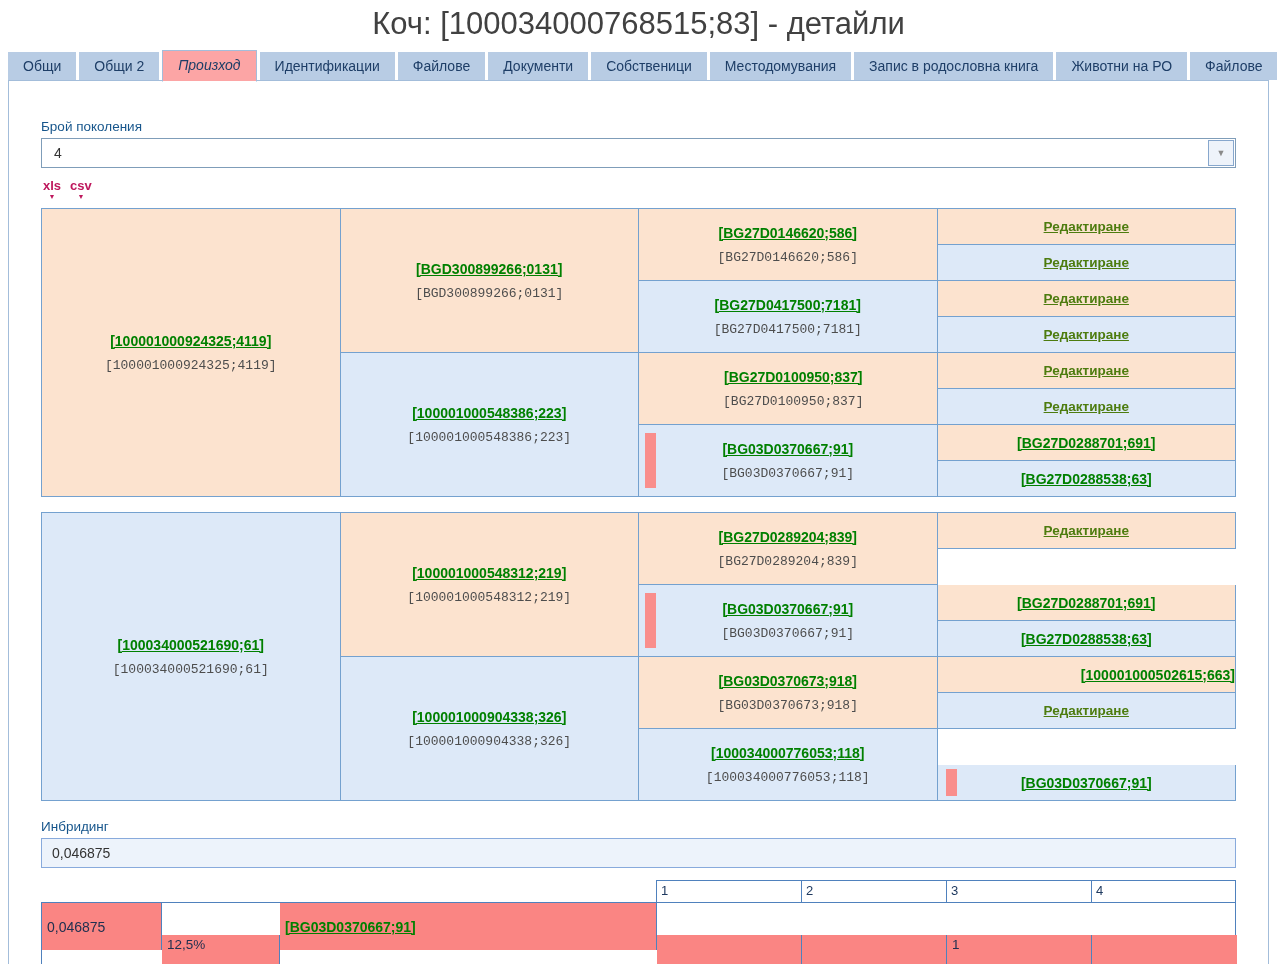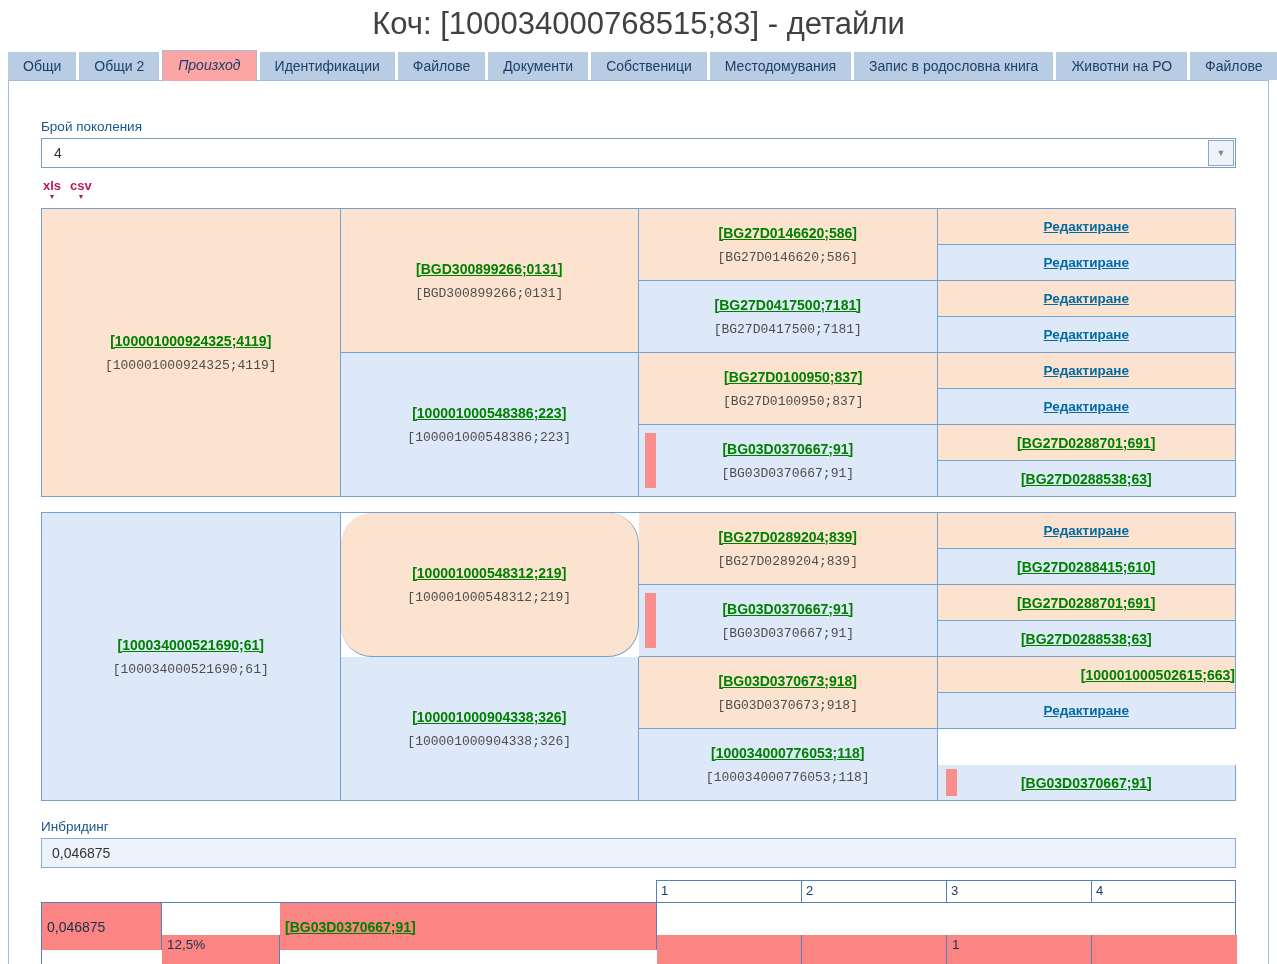--- a/index.html
+++ b/index.html
@@ -36,21 +36,21 @@
 
   
   .ptable { display:grid; grid-template-columns:repeat(4,1fr); grid-template-rows:repeat(8,36px);
             border-left:1px solid #74a1cf; border-top:1px solid #74a1cf; width:100%; }
   .pcell { border-right:1px solid #74a1cf; border-bottom:1px solid #74a1cf; position:relative;
            display:flex; flex-direction:column; align-items:center; justify-content:center; }
   .bg-o { background:#fce3cf; }
   .bg-b { background:#dde9f8; }
   .animal-link { color:#008000; font-weight:bold; font-size:14px; text-decoration:underline; cursor:pointer; }
   .animal-sub { font-family:"Liberation Mono", monospace; font-size:13px; color:#4d4d4d; margin-top:9px; }
-  .edit-link { color:#0369a1; font-weight:bold; font-size:13.5px; text-decoration:underline; cursor:pointer; }
+  .edit-link { color:#4d7c0f; font-weight:bold; font-size:13.5px; text-decoration:underline; cursor:pointer; }
   .marker { position:absolute; left:6px; top:8px; bottom:8px; width:11px; background:#f98e8c; }
   .marker.small { left:8px; top:4px; bottom:4px; }
   .mt15 { margin-top:15px; }
 
   
   .inb-wrap { margin-top:18px; }
   .inb-input { height:30px; background:#edf3fb; border:1px solid #88aadc; display:flex;
                align-items:center; padding-left:10px; font-size:14px; color:#333; }
 
   
@@ -161,21 +161,21 @@
       <div class="pcell bg-b" style="grid-area:8/4/9/5;">
         <span class="animal-link">[BG27D0288538;63]</span>
       </div>
     </div>
 
     <div class="ptable mt15">
       <div class="pcell bg-b" style="grid-area:1/1/9/2;">
         <span class="animal-link">[100034000521690;61]</span>
         <span class="animal-sub">[100034000521690;61]</span>
       </div>
-      <div class="pcell bg-o" style="grid-area:1/2/5/3;border-radius:31px;">
+      <div class="pcell bg-o" style="grid-area:1/2/5/3;">
         <span class="animal-link">[100001000548312;219]</span>
         <span class="animal-sub">[100001000548312;219]</span>
       </div>
       <div class="pcell bg-b" style="grid-area:5/2/9/3;">
         <span class="animal-link">[100001000904338;326]</span>
         <span class="animal-sub">[100001000904338;326]</span>
       </div>
       <div class="pcell bg-o" style="grid-area:1/3/3/4;">
         <span class="animal-link">[BG27D0289204;839]</span>
         <span class="animal-sub">[BG27D0289204;839]</span>
@@ -188,23 +188,20 @@
       <div class="pcell bg-o" style="grid-area:5/3/7/4;">
         <span class="animal-link">[BG03D0370673;918]</span>
         <span class="animal-sub">[BG03D0370673;918]</span>
       </div>
       <div class="pcell bg-b" style="grid-area:7/3/9/4;">
         <span class="animal-link">[100034000776053;118]</span>
         <span class="animal-sub">[100034000776053;118]</span>
       </div>
       <div class="pcell bg-o" style="grid-area:1/4/2/5;">
         <span class="edit-link">Редактиране</span>
-      </div>
-      <div class="pcell bg-b" style="grid-area:2/4/3/5;">
-        <span class="animal-link">[BG27D0288415;610]</span>
       </div>
       <div class="pcell bg-o" style="grid-area:3/4/4/5;">
         <span class="animal-link">[BG27D0288701;691]</span>
       </div>
       <div class="pcell bg-b" style="grid-area:4/4/5/5;">
         <span class="animal-link">[BG27D0288538;63]</span>
       </div>
       <div class="pcell bg-o" style="grid-area:5/4/6/5;align-items:flex-end;">
         <span class="animal-link">[100001000502615;663]</span>
       </div>

